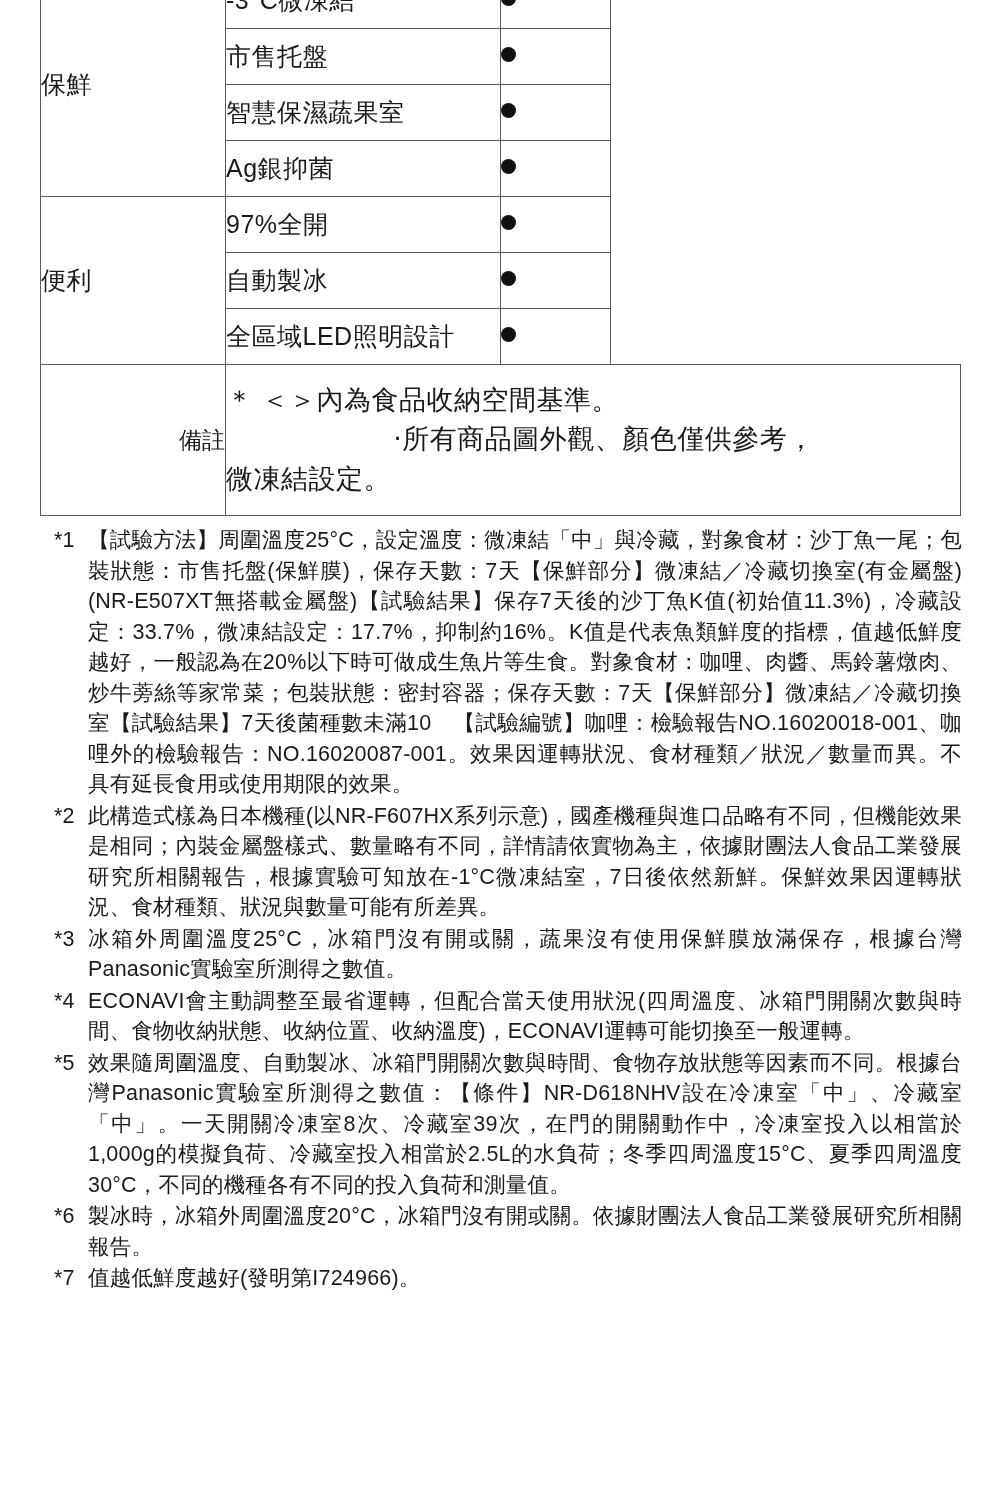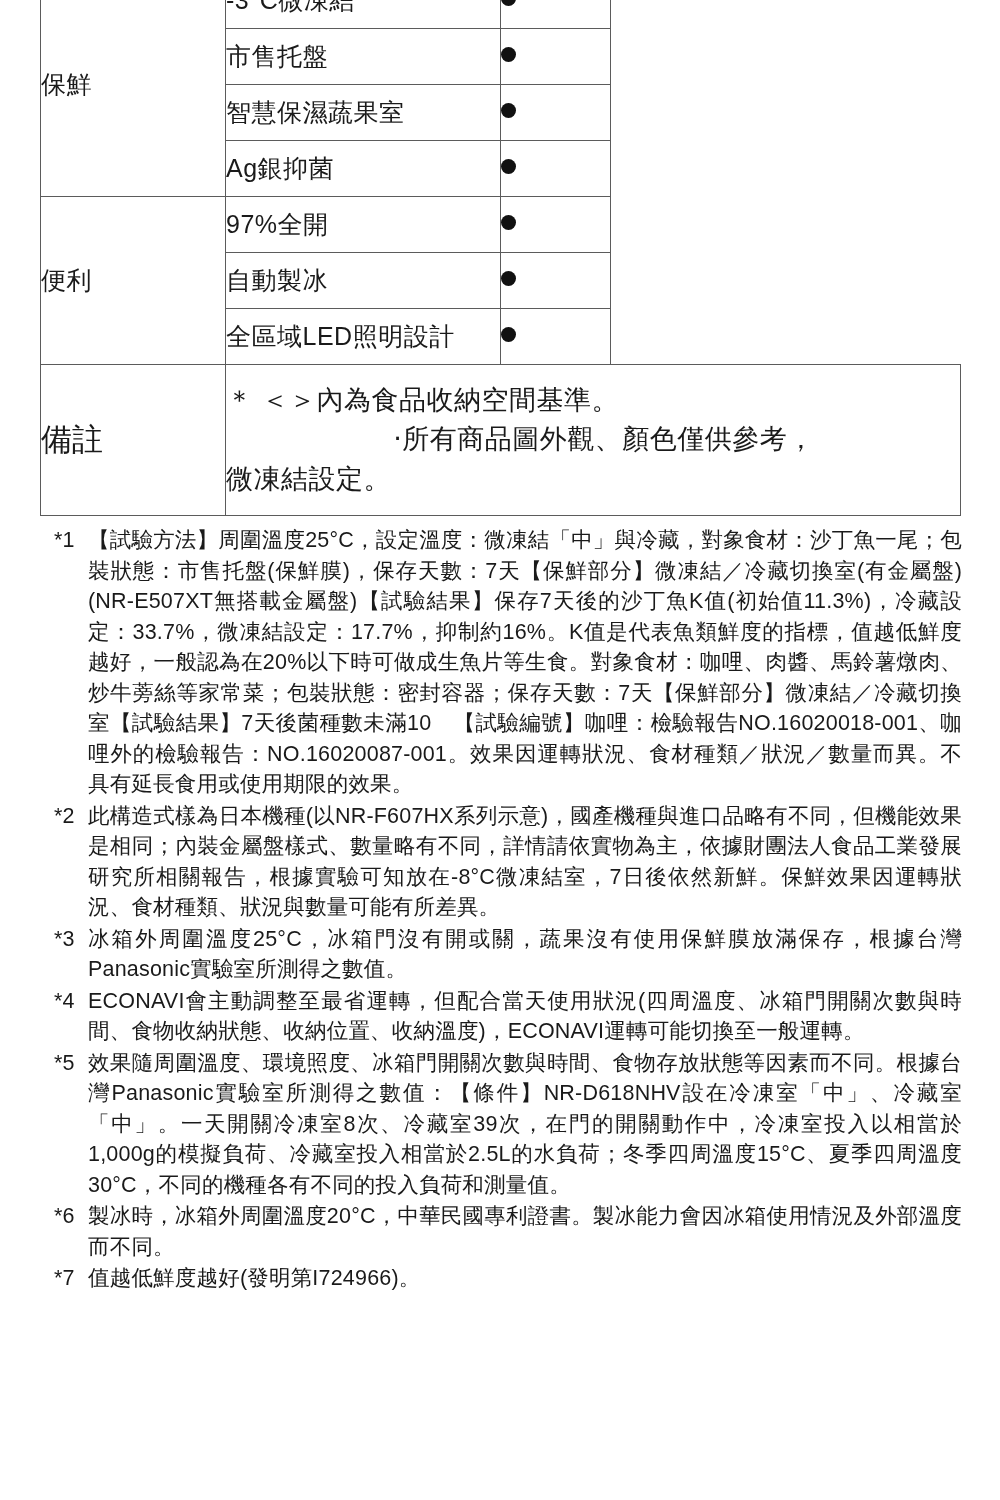--- a/index.html
+++ b/index.html
@@ -57,24 +57,25 @@
   .dot {
     display: inline-block;
     width: 15px;
     height: 15px;
     border-radius: 50%;
     background: #111111;
   }
   .no-border { border: none !important; }
 
   .remark-cat {
-    font-size: 31px;
+    font-size: 23px;
     padding-left: 14px;
     vertical-align: top;
     padding-top: 12px;
+    text-align: right;
   }
   .remark-body {
     font-size: 27px;
     line-height: 1.45;
     padding: 10px 10px 10px 14px;
     vertical-align: top;
     letter-spacing: 0.5px;
   }
   .remark-indent { padding-left: 22px; display: block; text-align: center; }
 
@@ -166,37 +167,37 @@
     </tbody>
   </table>
 
   <div class="footnotes">
     <div class="fn">
       <div class="fn-mark">*1</div>
       <div class="fn-text">【試驗方法】周圍溫度25°C，設定溫度：微凍結「中」與冷藏，對象食材：沙丁魚一尾；包裝狀態：市售托盤(保鮮膜)，保存天數：7天【保鮮部分】微凍結／冷藏切換室(有金屬盤)(NR-E507XT無搭載金屬盤)【試驗結果】保存7天後的沙丁魚K值(初始值11.3%)，冷藏設定：33.7%，微凍結設定：17.7%，抑制約16%。K值是代表魚類鮮度的指標，值越低鮮度越好，一般認為在20%以下時可做成生魚片等生食。對象食材：咖哩、肉醬、馬鈴薯燉肉、炒牛蒡絲等家常菜；包裝狀態：密封容器；保存天數：7天【保鮮部分】微凍結／冷藏切換室【試驗結果】7天後菌種數未滿10　【試驗編號】咖哩：檢驗報告NO.16020018-001、咖哩外的檢驗報告：NO.16020087-001。效果因運轉狀況、食材種類／狀況／數量而異。不具有延長食用或使用期限的效果。</div>
     </div>
     <div class="fn">
       <div class="fn-mark">*2</div>
-      <div class="fn-text">此構造式樣為日本機種(以NR-F607HX系列示意)，國產機種與進口品略有不同，但機能效果是相同；內裝金屬盤樣式、數量略有不同，詳情請依實物為主，依據財團法人食品工業發展研究所相關報告，根據實驗可知放在-8°C微凍結室，7日後依然新鮮。保鮮效果因運轉狀況、食材種類、狀況與數量可能有所差異。</div>
+      <div class="fn-text">此構造式樣為日本機種(以NR-F607HX系列示意)，國產機種與進口品略有不同，但機能效果是相同；內裝金屬盤樣式、數量略有不同，詳情請依實物為主，依據財團法人食品工業發展研究所相關報告，根據實驗可知放在-1°C微凍結室，7日後依然新鮮。保鮮效果因運轉狀況、食材種類、狀況與數量可能有所差異。</div>
     </div>
     <div class="fn">
       <div class="fn-mark">*3</div>
       <div class="fn-text">冰箱外周圍溫度25°C，冰箱門沒有開或關，蔬果沒有使用保鮮膜放滿保存，根據台灣Panasonic實驗室所測得之數值。</div>
     </div>
     <div class="fn">
       <div class="fn-mark">*4</div>
       <div class="fn-text">ECONAVI會主動調整至最省運轉，但配合當天使用狀況(四周溫度、冰箱門開關次數與時間、食物收納狀態、收納位置、收納溫度)，ECONAVI運轉可能切換至一般運轉。</div>
     </div>
     <div class="fn">
       <div class="fn-mark">*5</div>
-      <div class="fn-text">效果隨周圍溫度、環境照度、冰箱門開關次數與時間、食物存放狀態等因素而不同。根據台灣Panasonic實驗室所測得之數值：【條件】NR-D618NHV設在冷凍室「中」、冷藏室「中」。一天開關冷凍室8次、冷藏室39次，在門的開關動作中，冷凍室投入以相當於1,000g的模擬負荷、冷藏室投入相當於2.5L的水負荷；冬季四周溫度15°C、夏季四周溫度30°C，不同的機種各有不同的投入負荷和測量值。</div>
+      <div class="fn-text">效果隨周圍溫度、自動製冰、冰箱門開關次數與時間、食物存放狀態等因素而不同。根據台灣Panasonic實驗室所測得之數值：【條件】NR-D618NHV設在冷凍室「中」、冷藏室「中」。一天開關冷凍室8次、冷藏室39次，在門的開關動作中，冷凍室投入以相當於1,000g的模擬負荷、冷藏室投入相當於2.5L的水負荷；冬季四周溫度15°C、夏季四周溫度30°C，不同的機種各有不同的投入負荷和測量值。</div>
     </div>
     <div class="fn">
       <div class="fn-mark">*6</div>
-      <div class="fn-text">製冰時，冰箱外周圍溫度20°C，中華民國專利證書。製冰能力會因冰箱使用情況及外部溫度而不同。</div>
+      <div class="fn-text">製冰時，冰箱外周圍溫度20°C，冰箱門沒有開或關。依據財團法人食品工業發展研究所相關報告。</div>
     </div>
     <div class="fn">
       <div class="fn-mark">*7</div>
       <div class="fn-text">值越低鮮度越好(發明第I724966)。</div>
     </div>
   </div>
 
 </div>
 
 </body></html>

